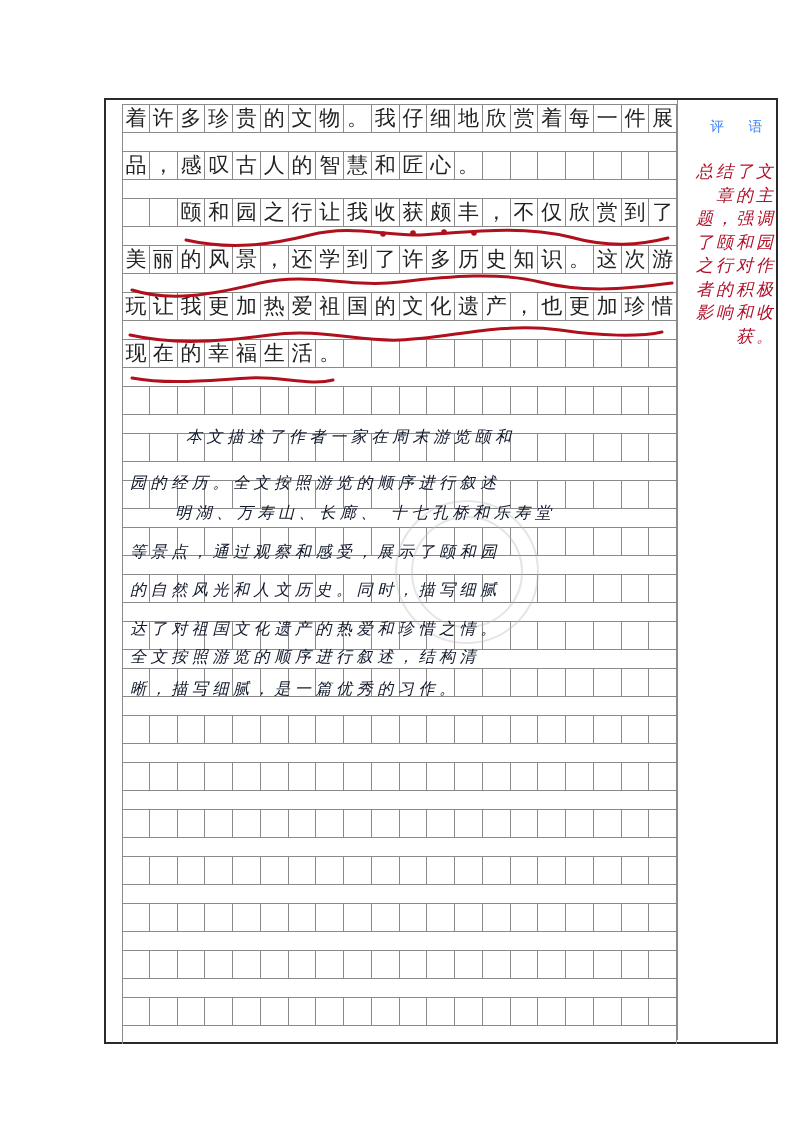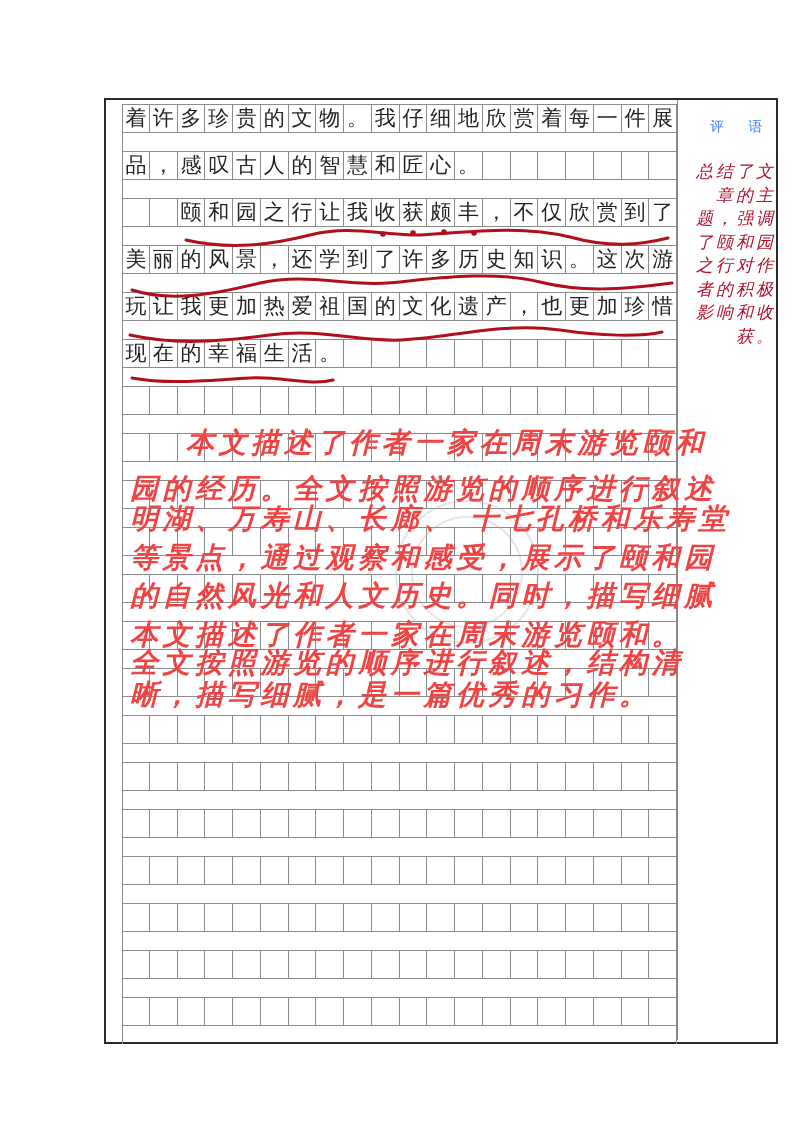--- a/index.html
+++ b/index.html
@@ -16,22 +16,22 @@
           font-size: 21px; color: #222; line-height: 1; }
   .cell:first-child { border-left: 1.2px solid #8a8a8a; }
   .gap { position: absolute; left: 0; width: 555px; height: 18px;
          border-left: 1.2px solid #8a8a8a; border-right: 1.2px solid #8a8a8a; box-sizing: border-box; }
   .sep { position: absolute; left: 677px; top: 100px; width: 1.2px; height: 940px; background: #8a8a8a; }
   .comment-title { position: absolute; left: 710px; top: 118px; font-size: 14px; color: #3b82f6;
                    letter-spacing: 10px; }
   .comment-text { position: absolute; left: 686px; top: 160px; width: 90px;
                   font-size: 17px; line-height: 23.5px; color: #b0102a; font-style: italic;
                   letter-spacing: 3px; word-break: break-all; text-align: right; }
-  .review { position: absolute; left: 130px; font-size: 28px; color: #ef4444; font-style: italic;
-            letter-spacing: 4.6px; white-space: nowrap; line-height: 1; font-weight: bold; }
+  .review { position: absolute; left: 130px; font-size: 16px; color: #0f172a; font-style: italic;
+            letter-spacing: 4.6px; white-space: nowrap; line-height: 1; }
   svg.marks { position: absolute; left: 0; top: 0; }
   .watermark { position: absolute; left: 395px; top: 500px; width: 140px; height: 140px;
                border-radius: 50%; border: 2px solid rgba(180,180,180,0.35); }
   .watermark::after { content: ""; position: absolute; left: 14px; top: 14px; right: 14px; bottom: 14px;
                border-radius: 50%; border: 2px solid rgba(180,180,180,0.35); }
 </style>
 </head>
 <body>
 
 <div class="page"></div>
@@ -501,24 +501,24 @@
   </div>
 
 <div class="comment-title">评 语</div>
 <div class="comment-text">总结了文章的主题，强调了颐和园之行对作者的积极影响和收获。</div>
 
 <div class="watermark"></div>
 
 <div id="review">
     <div class="review" style="top: 429px; left: 186px;">本文描述了作者一家在周末游览颐和</div>
     <div class="review" style="top: 475px;">园的经历。全文按照游览的顺序进行叙述</div>
-    <div class="review" style="top: 505px;">明湖、万寿山、长廊、 十七孔桥和乐寿堂</div>
+    <div class="review" style="top: 505px; margin-left: 45px;">明湖、万寿山、长廊、 十七孔桥和乐寿堂</div>
     <div class="review" style="top: 544px;">等景点，通过观察和感受，展示了颐和园</div>
     <div class="review" style="top: 582px;">的自然风光和人文历史。同时，描写细腻</div>
-    <div class="review" style="top: 621px;">本文描述了作者一家在周末游览颐和。</div>
+    <div class="review" style="top: 621px;">达了对祖国文化遗产的热爱和珍惜之情。</div>
     <div class="review" style="top: 649px;">全文按照游览的顺序进行叙述，结构清</div>
     <div class="review" style="top: 681px;">晰，描写细腻，是一篇优秀的习作。</div>
   </div>
 
 <svg class="marks" width="800" height="1137">
   <g fill="none" stroke="#b0101c" stroke-width="3" stroke-linecap="round">
     <path d="M186 240 C230 250, 270 245, 310 235 C350 225, 380 235, 420 235 C470 232, 520 225, 570 237 C610 248, 640 245, 668 238"></path>
     <path d="M132 290 C170 302, 210 295, 260 283 C310 272, 350 288, 400 282 C450 276, 500 272, 540 282 C580 292, 620 290, 672 283"></path>
     <path d="M130 335 C175 345, 215 342, 270 335 C320 328, 360 342, 400 340 C450 338, 500 322, 560 330 C600 336, 640 337, 662 332"></path>
     <path d="M132 378 C170 385, 210 380, 250 378 C280 376, 310 386, 333 380"></path>

